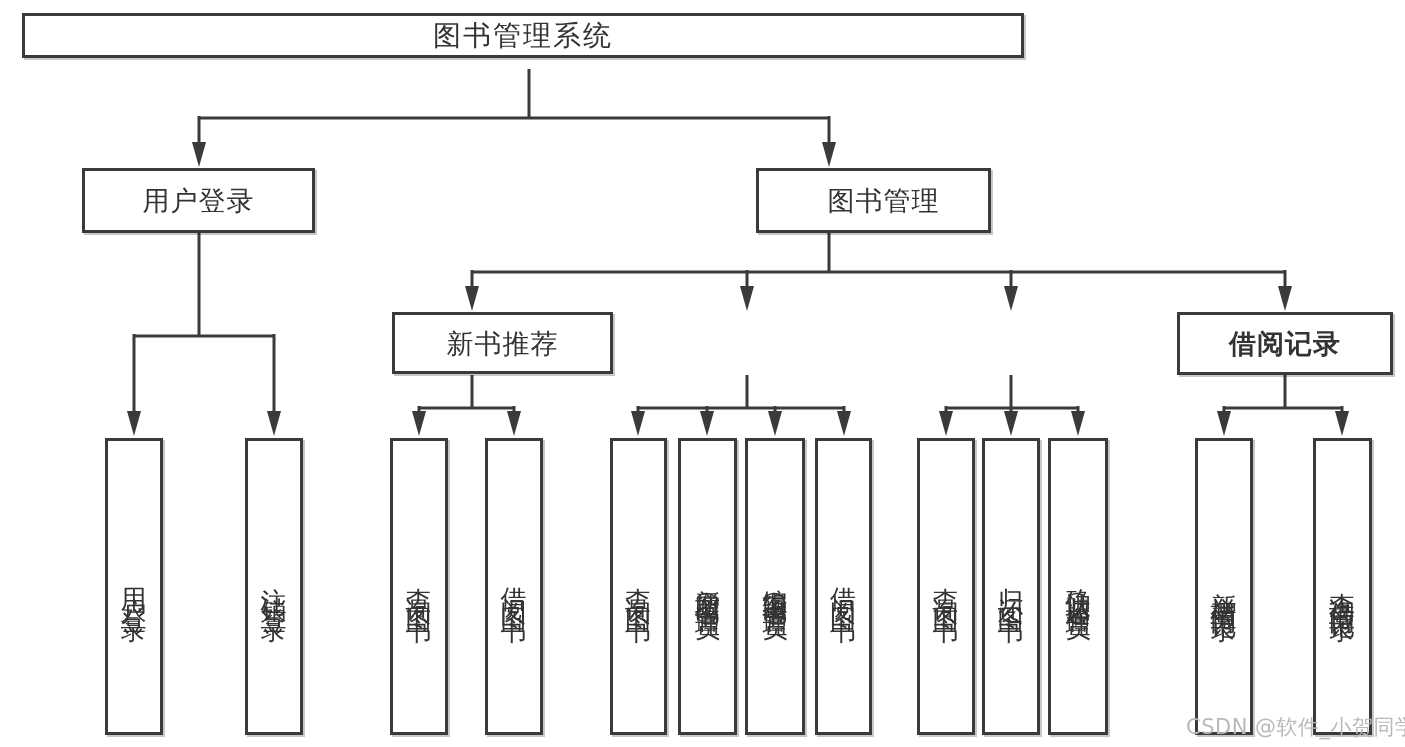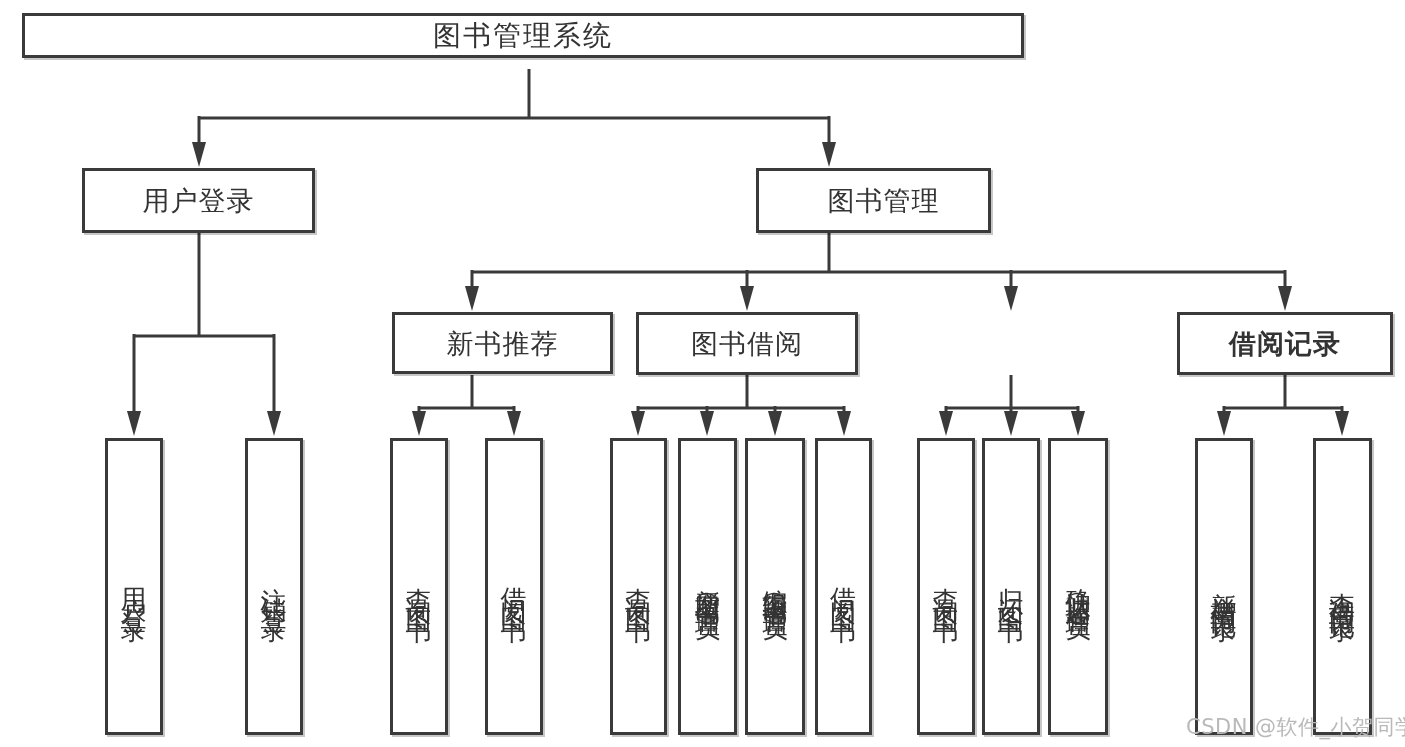--- a/index.html
+++ b/index.html
@@ -107,23 +107,20 @@
   <div class="node hnode n-user-login">
     <span class="lbl">用户登录</span>
   </div>
   <div class="node hnode n-book-mgmt">
     <span class="lbl">图书管理</span>
   </div>
 
   <div class="node hnode n-new-book">
     <span class="lbl">新书推荐</span>
   </div>
-  <div class="node hnode n-book-borrow">
-    <span class="lbl">图书借阅</span>
-  </div>
   <div class="node hnode n-borrow-rec">
     <span class="lbl">借阅记录</span>
   </div>
 
   <div class="node vnode leaf n-l1">
     <span class="lbl">用户登录</span>
   </div>
   <div class="node vnode leaf n-l2">
     <span class="lbl">注销登录</span>
   </div>

